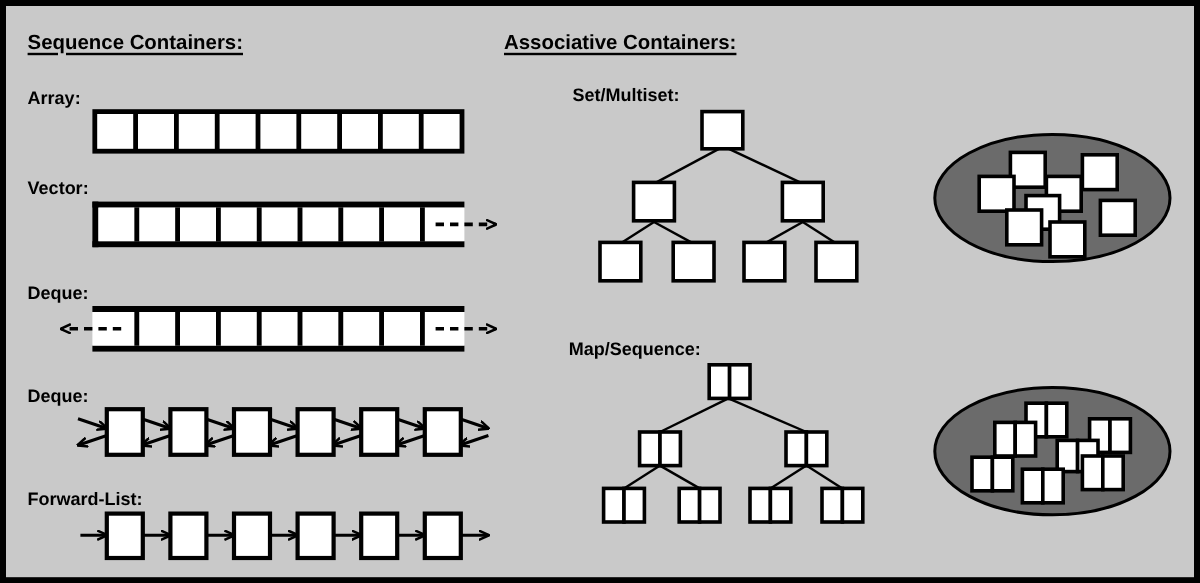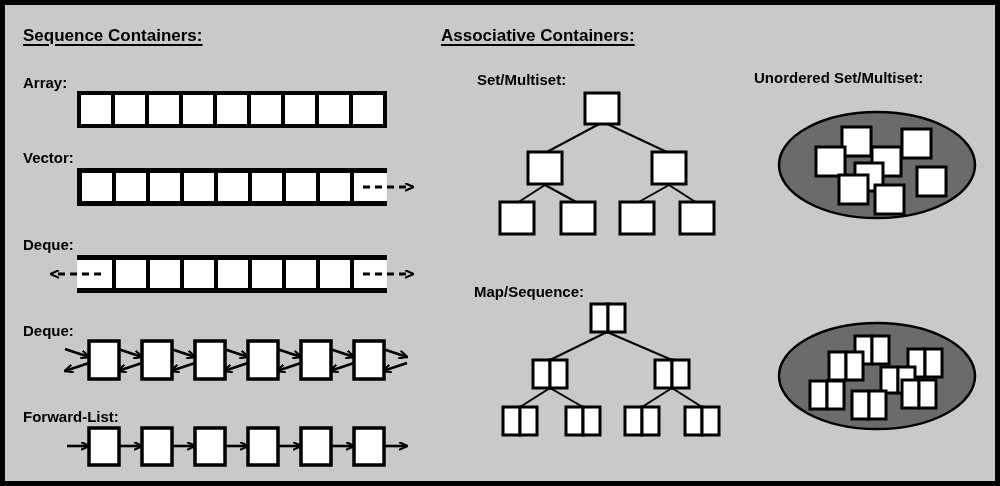--- a/index.html
+++ b/index.html
@@ -43,38 +43,37 @@
     font-size: 15px;
   }
 </style>
 </head>
 <body>
 
 <div id="poster">
 
   <div class="lbl section-title" style="left:18px; top:22px;">Sequence Containers:</div>
 
-  <div class="lbl section-title" style="left:436px; top:22px;">Associative Containers:</div>
+  <div class="lbl section-title" style="left:415px; top:22px;">Associative Containers:</div>
 
 
   <div class="lbl item-title" style="left:18px; top:70px;">Array:</div>
 
   <div class="lbl item-title" style="left:18px; top:145px;">Vector:</div>
 
   <div class="lbl item-title" style="left:18px; top:232px;">Deque:</div>
 
   <div class="lbl item-title" style="left:18px; top:318px;">Deque:</div>
 
   <div class="lbl item-title" style="left:18px; top:404px;">Forward-List:</div>
 
   <div class="lbl item-title" style="left:472px; top:67px;">Set/Multiset:</div>
 
   <div class="lbl item-title" style="left:469px; top:279px;">Map/Sequence:</div>
 
-  <div class="lbl item-title" style="left:749px; top:65px;">Unordered Set/Multiset:</div>
 
 
   <svg class="svg-layer" viewBox="0 0 1000 486" xmlns="http://www.w3.org/2000/svg">
 
     <defs>
       <marker id="solidArrow" markerWidth="9" markerHeight="9" refX="8" refY="4.5" orient="auto" markerUnits="userSpaceOnUse">
         <path d="M0,0.6 L8.6,4.5 L0,8.4" fill="none" stroke="#000" stroke-width="2.1" stroke-linecap="butt" stroke-linejoin="miter"></path>
       </marker>
       <marker id="solidArrowL" markerWidth="9" markerHeight="9" refX="1" refY="4.5" orient="auto" markerUnits="userSpaceOnUse">
         <path d="M8.6,0.6 L0.4,4.5 L8.6,8.4" fill="none" stroke="#000" stroke-width="2.1" stroke-linecap="butt" stroke-linejoin="miter"></path>

